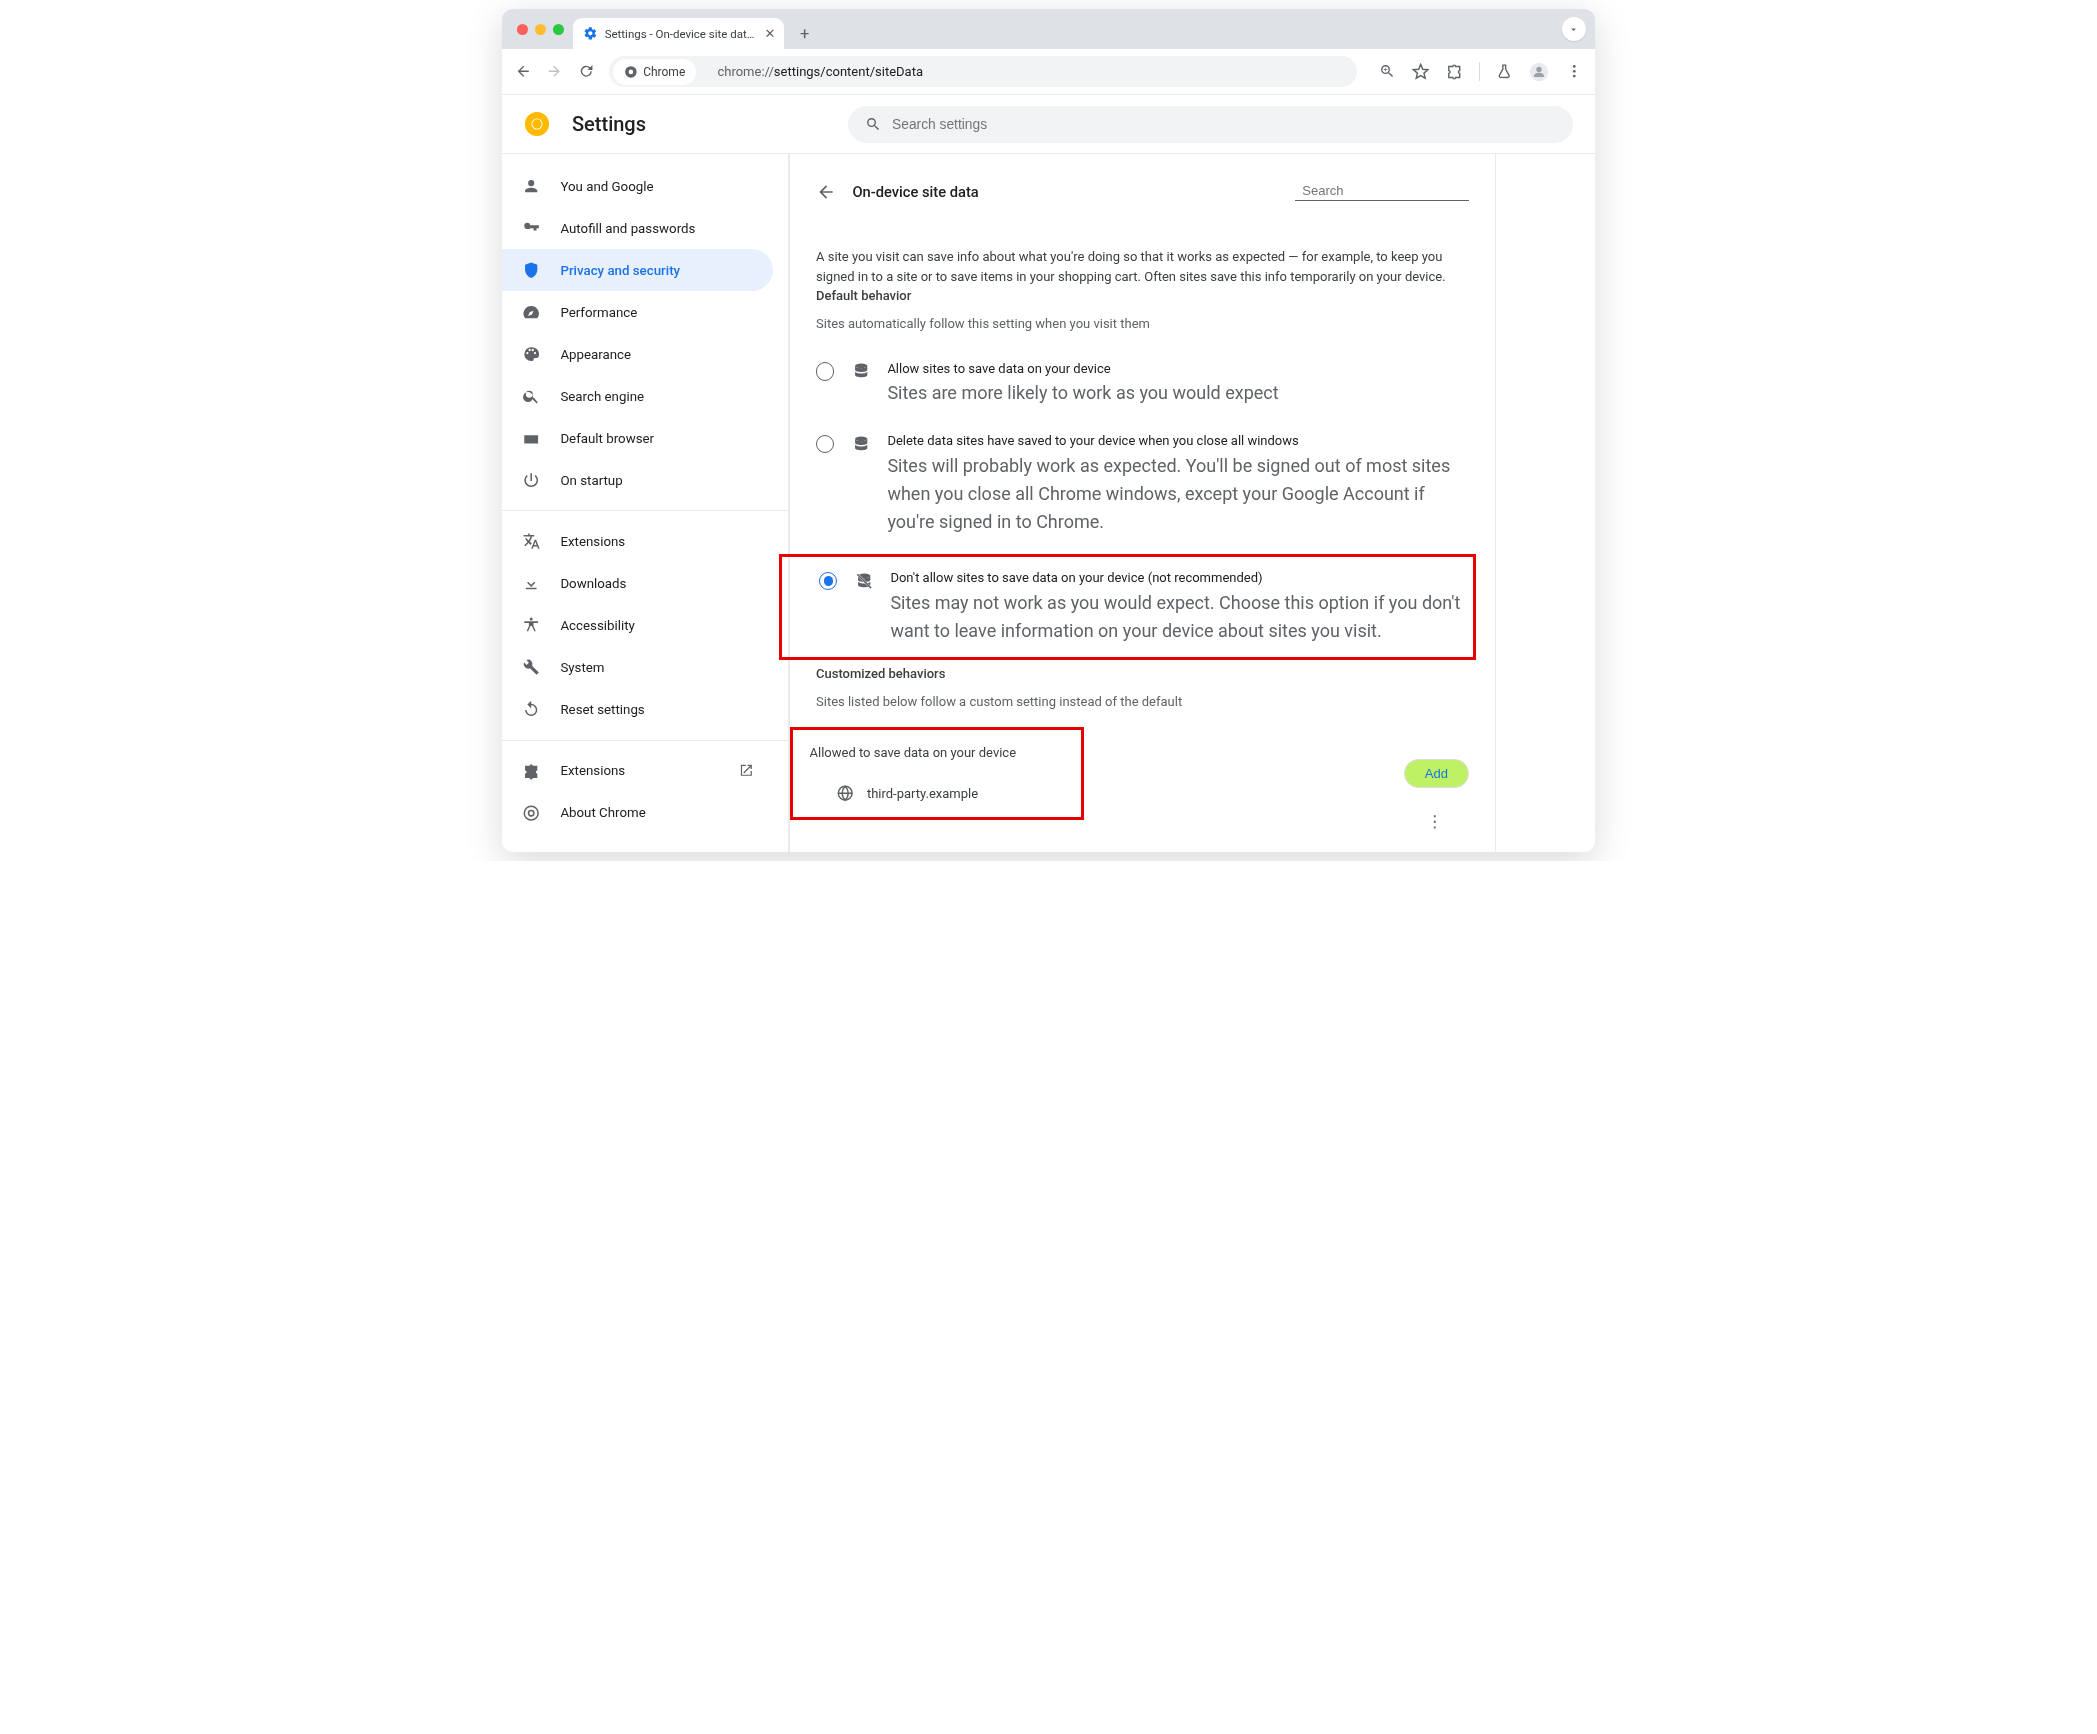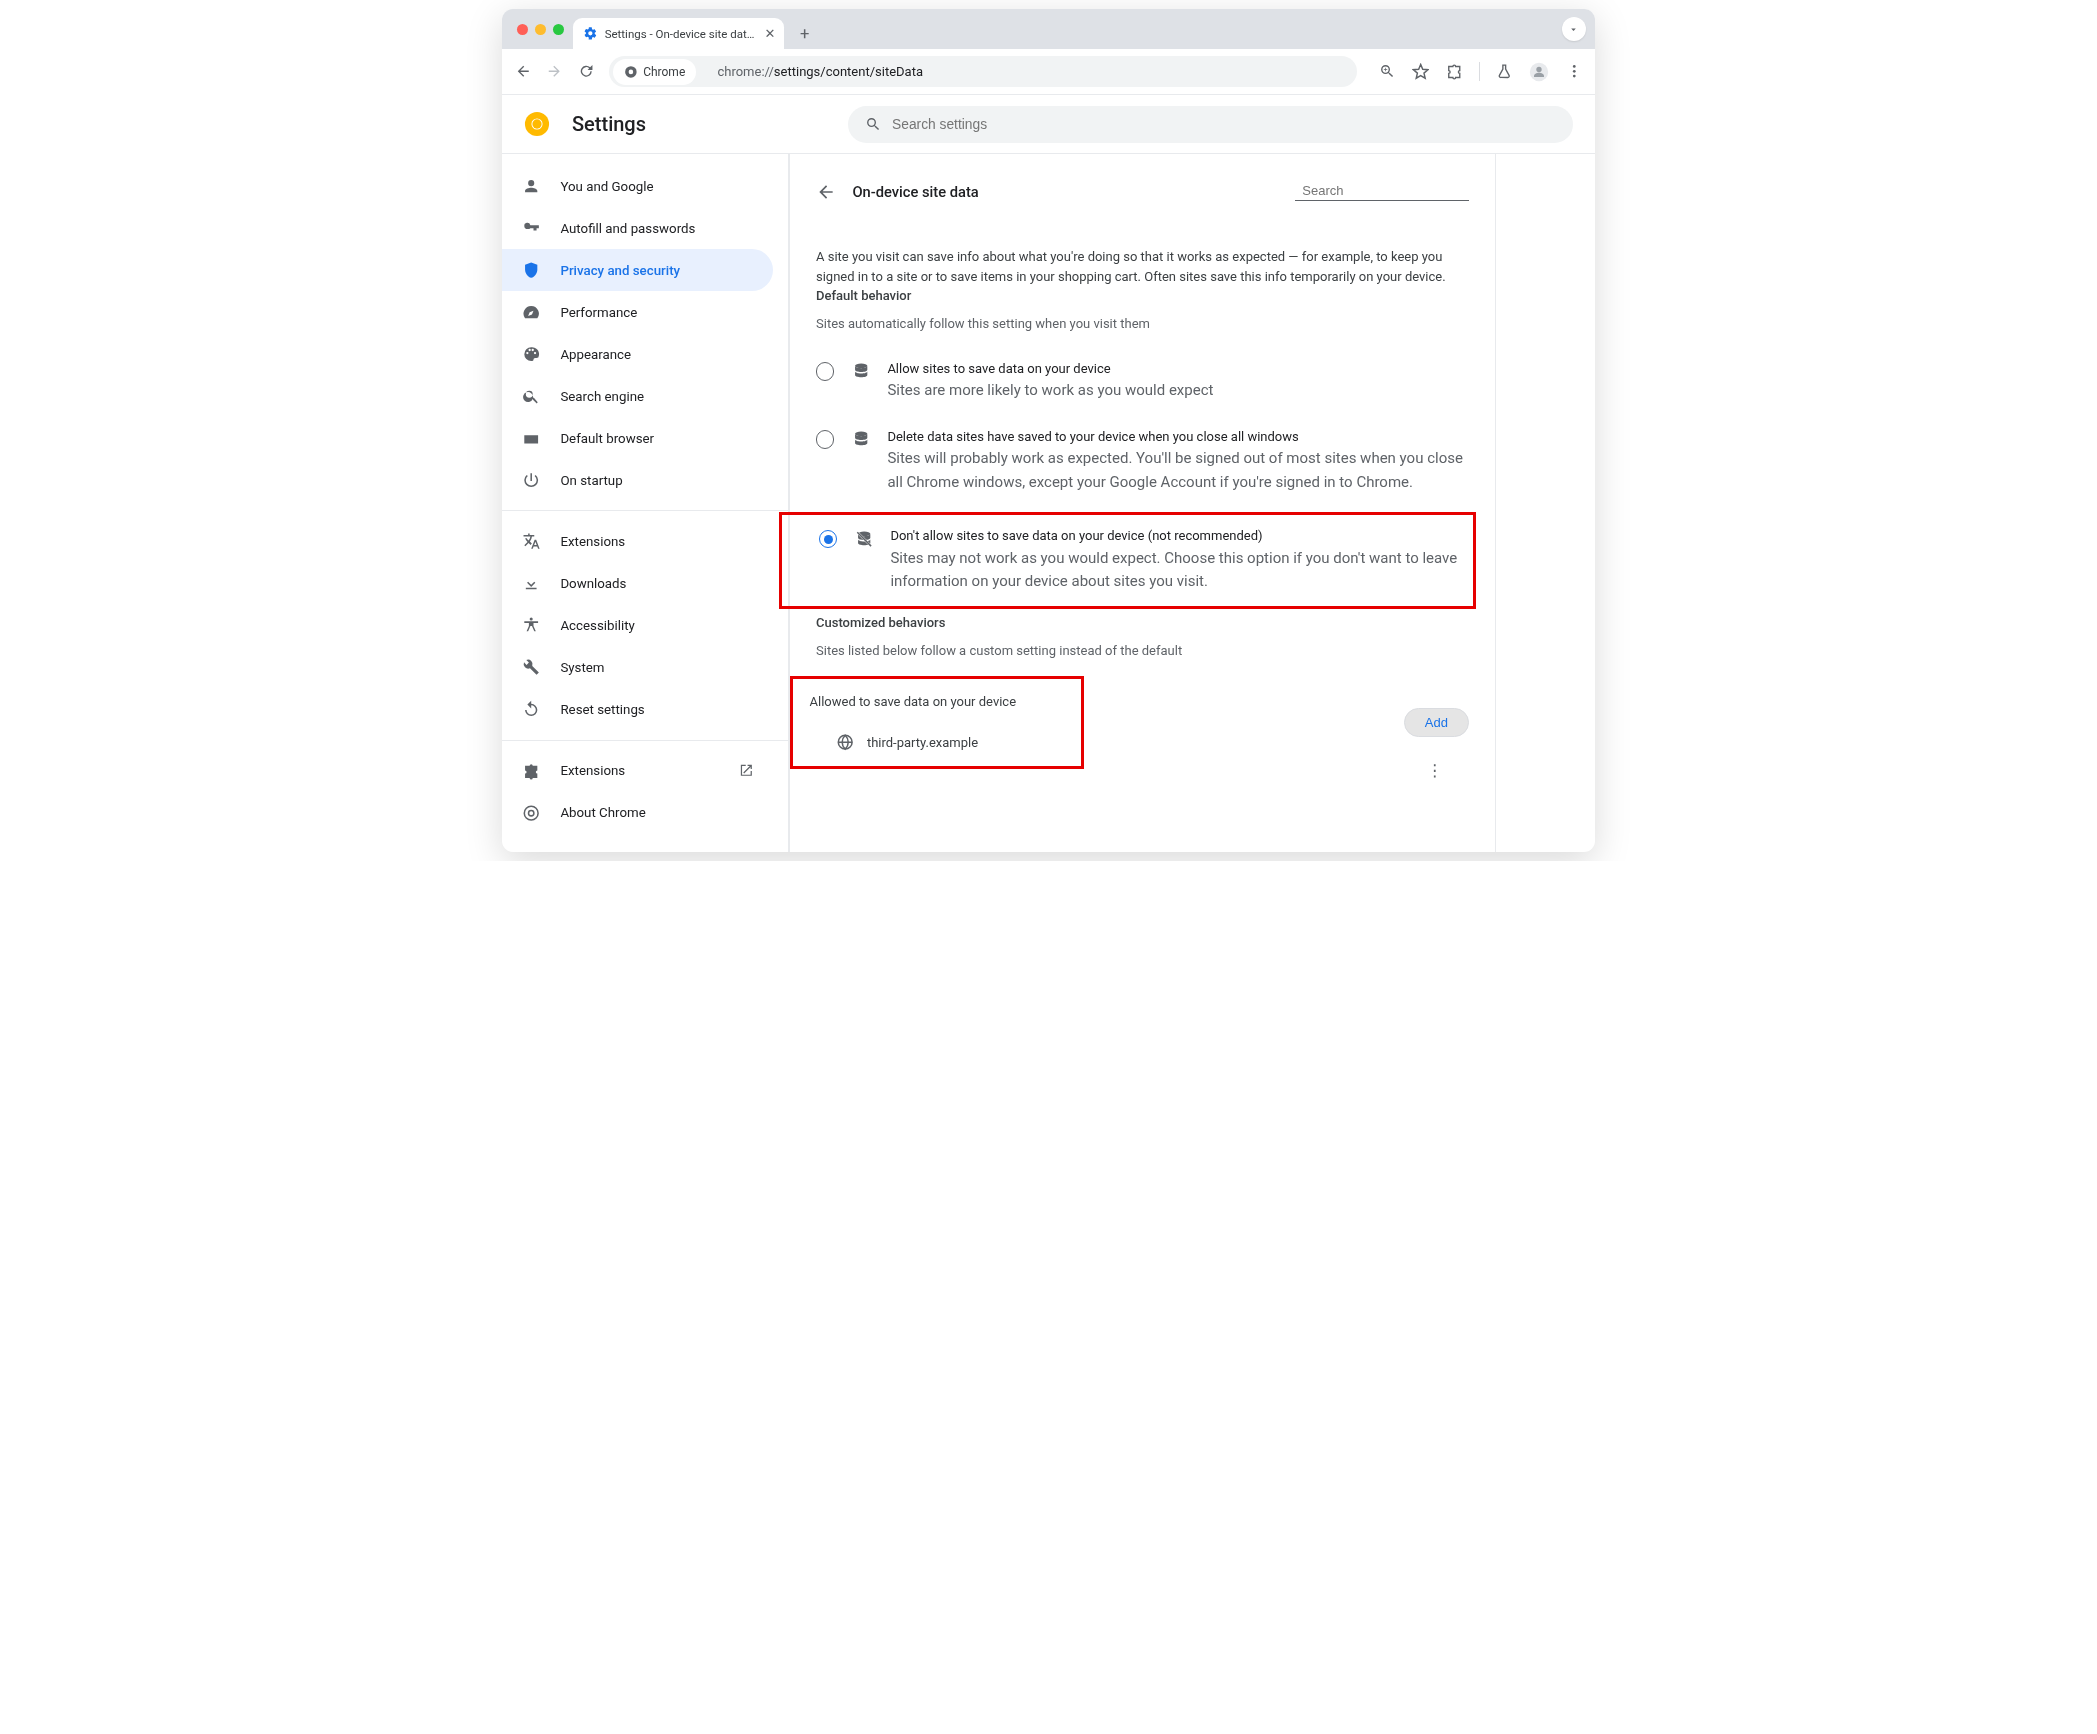--- a/index.html
+++ b/index.html
@@ -191,35 +191,35 @@
     width:18.4px; height:18.4px; border:1.8px solid #5f6368; border-radius:50%;
     display:flex; align-items:center; justify-content:center;
     flex-shrink:0;
     margin-top:1.8px;
     cursor:pointer;
   }
   .radio.selected { border-color:#1a73e8; }
   .radio.selected::after { content:""; width:9.2px; height:9.2px; background:#1a73e8; border-radius:50%; }
   .ricon { width:20px; color:#5f6368; flex-shrink:0; margin-top:1.8px; display:flex; justify-content:center; }
   .rtext .rtitle { font-size:13px; color:#202124; }
-  .rtext .rdesc { font-size:15px; color:#5f6368; margin-top:3.7px; line-height:1.55; }
+  .rtext .rdesc { font-size:18px; color:#5f6368; margin-top:3.7px; line-height:1.55; }
   .highlight-box {
     border:3.7px solid #e60000;
     padding:3.7px 7.3px 3.7px 0;
     margin:5.5px -7.3px 5.5px -37px;
   }
   .highlight-box .radio-row { padding:9.2px 0 9.2px 37px; }
   .custom-row {
     display:flex; align-items:center; margin-top:18.4px;
   }
   .add-btn {
     margin-left:auto;
     border:0.9px solid #dadce0;
     color:#1a73e8;
-    background:#e5e5e5;
+    background:#bef264;
     padding:6.4px 20px;
     border-radius:16.5px;
     font-size:13px;
     font-weight:500;
     cursor:pointer;
   }
   .allowed-block {
     border:3.7px solid #e60000;
     padding:14.7px 16.5px 14.7px 16.5px;
     margin-top:0;

